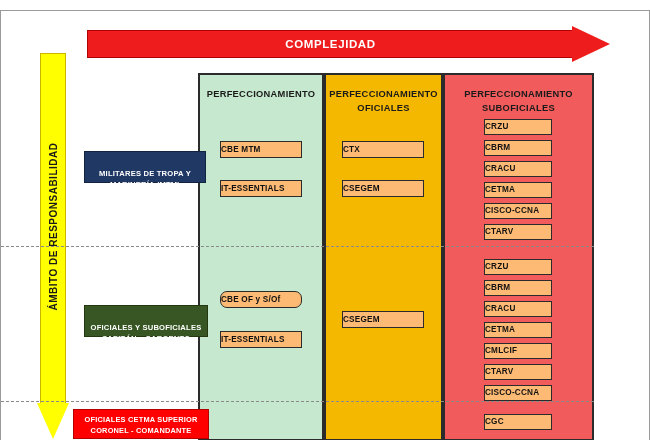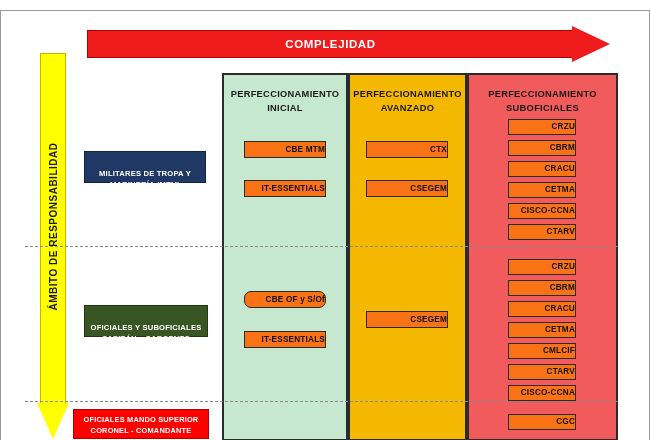--- a/index.html
+++ b/index.html
@@ -102,21 +102,21 @@
     transform: rotate(-90deg);
     font-size: 10px;
     font-weight: bold;
     color: #1a1a1a;
     letter-spacing: 0.5px;
   }
 
   
   .matrix {
     position: absolute;
-    left: 221px;
+    left: 197px;
     top: 62px;
     width: 396px;
     height: 368px;
     text-decoration: underline;
   }
   .col {
     position: absolute;
     top: 0;
     height: 368px;
     box-sizing: border-box;
@@ -154,24 +154,24 @@
     width: 593px;
     border-top: 1.6px dashed #8a8a8a;
     height: 0;
   }
   .sep-1 { top: 173px; }
   .sep-2 { top: 328px; }
 
   
   .chip {
     position: absolute;
-    background: #f97316;
+    background: #fdba74;
     border: 1.5px solid #2b2b2b;
     box-sizing: border-box;
-    text-align: right;
+    text-align: left;
     font-size: 8.2px;
     font-weight: bold;
     color: #111111;
     letter-spacing: 0.2px;
   }
   .chip.wide {
     width: 82px;
     height: 17px;
     line-height: 15px;
   }
@@ -236,28 +236,27 @@
     <div class="bar"></div>
     <div class="head"></div>
     <div class="label">ÁMBITO  DE  RESPONSABILIDAD</div>
   </div>
 
   <div class="matrix">
 
     <div class="col col-inicial">
       <div class="col-header">
         <div>PERFECCIONAMIENTO</div>
-        <div>INICIAL</div>
       </div>
     </div>
 
     <div class="col col-avanzado">
       <div class="col-header">
         <div>PERFECCIONAMIENTO</div>
-        <div>AVANZADO</div>
+        <div>OFICIALES</div>
       </div>
     </div>
 
     <div class="col col-especialista">
       <div class="col-header">
         <div>PERFECCIONAMIENTO</div>
         <div>SUBOFICIALES</div>
       </div>
     </div>
 
@@ -298,17 +297,17 @@
     <div>MILITARES  DE  TROPA Y</div>
     <div>MARINERÍA  (MTM)</div>
   </div>
 
   <div class="role role-oficiales">
     <div>OFICIALES Y SUBOFICIALES</div>
     <div>CAPITÁN – SARGENTO</div>
   </div>
 
   <div class="role role-mando">
-    <div>OFICIALES MANDO SUPERIOR</div>
+    <div>OFICIALES CETMA SUPERIOR</div>
     <div>CORONEL - COMANDANTE</div>
   </div>
 
 </div>
 
 </body></html>

